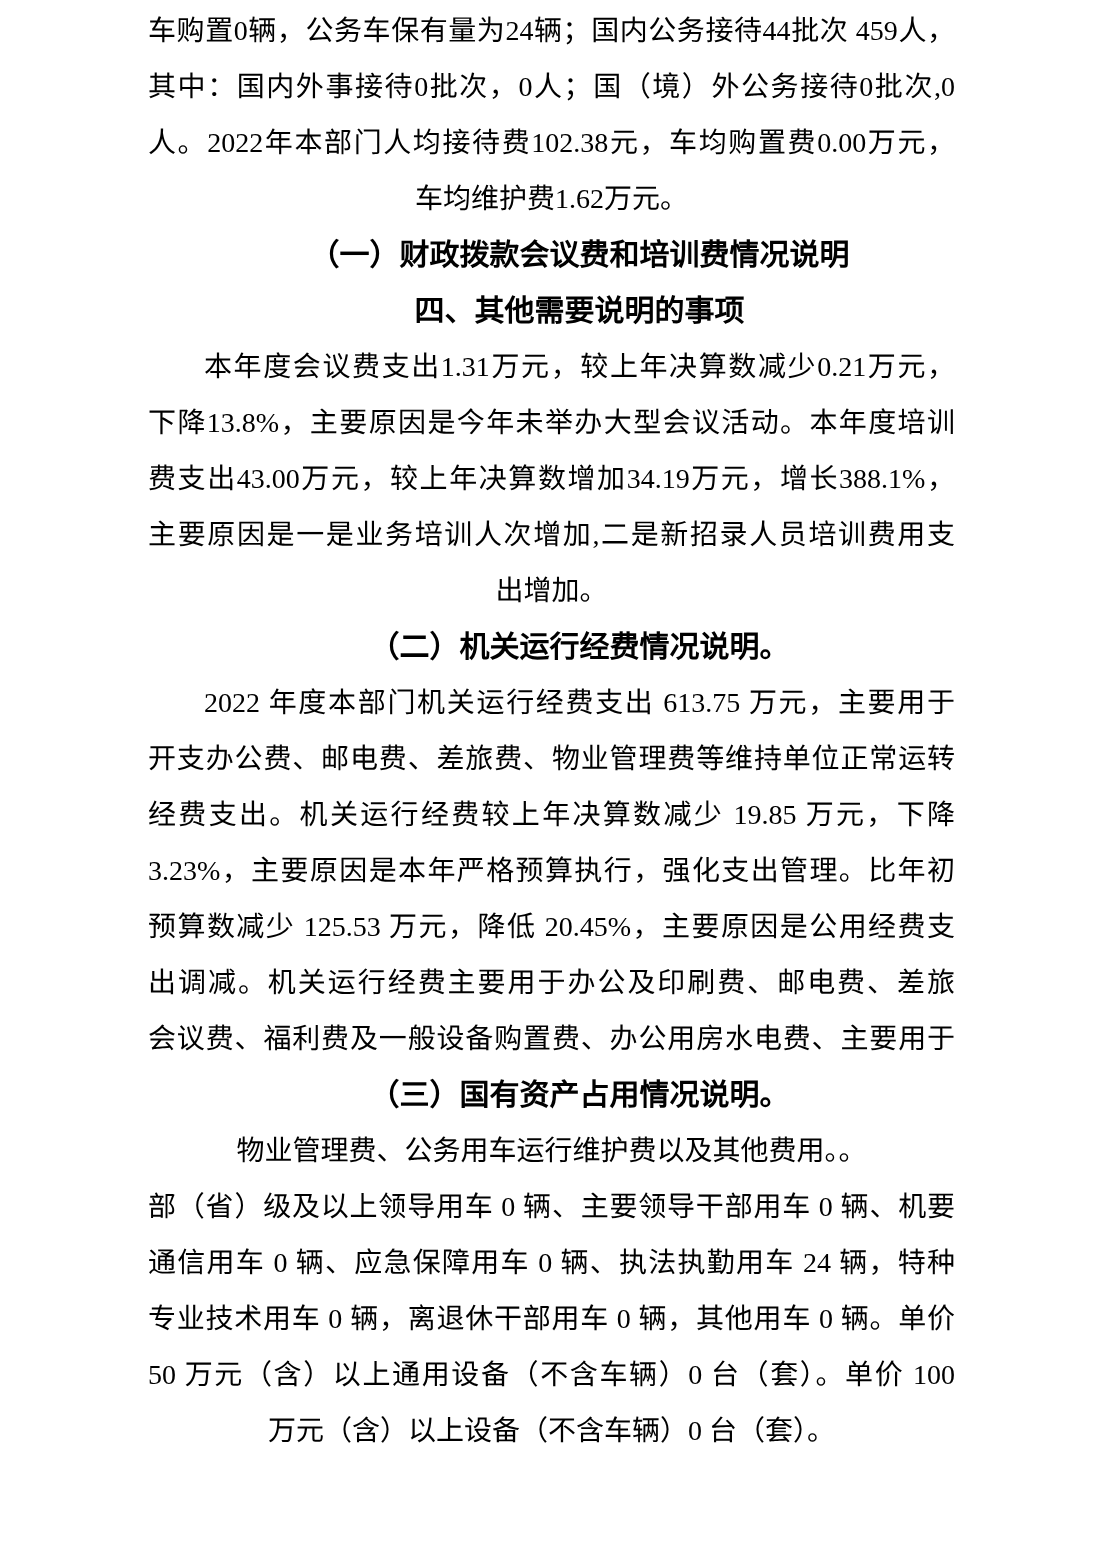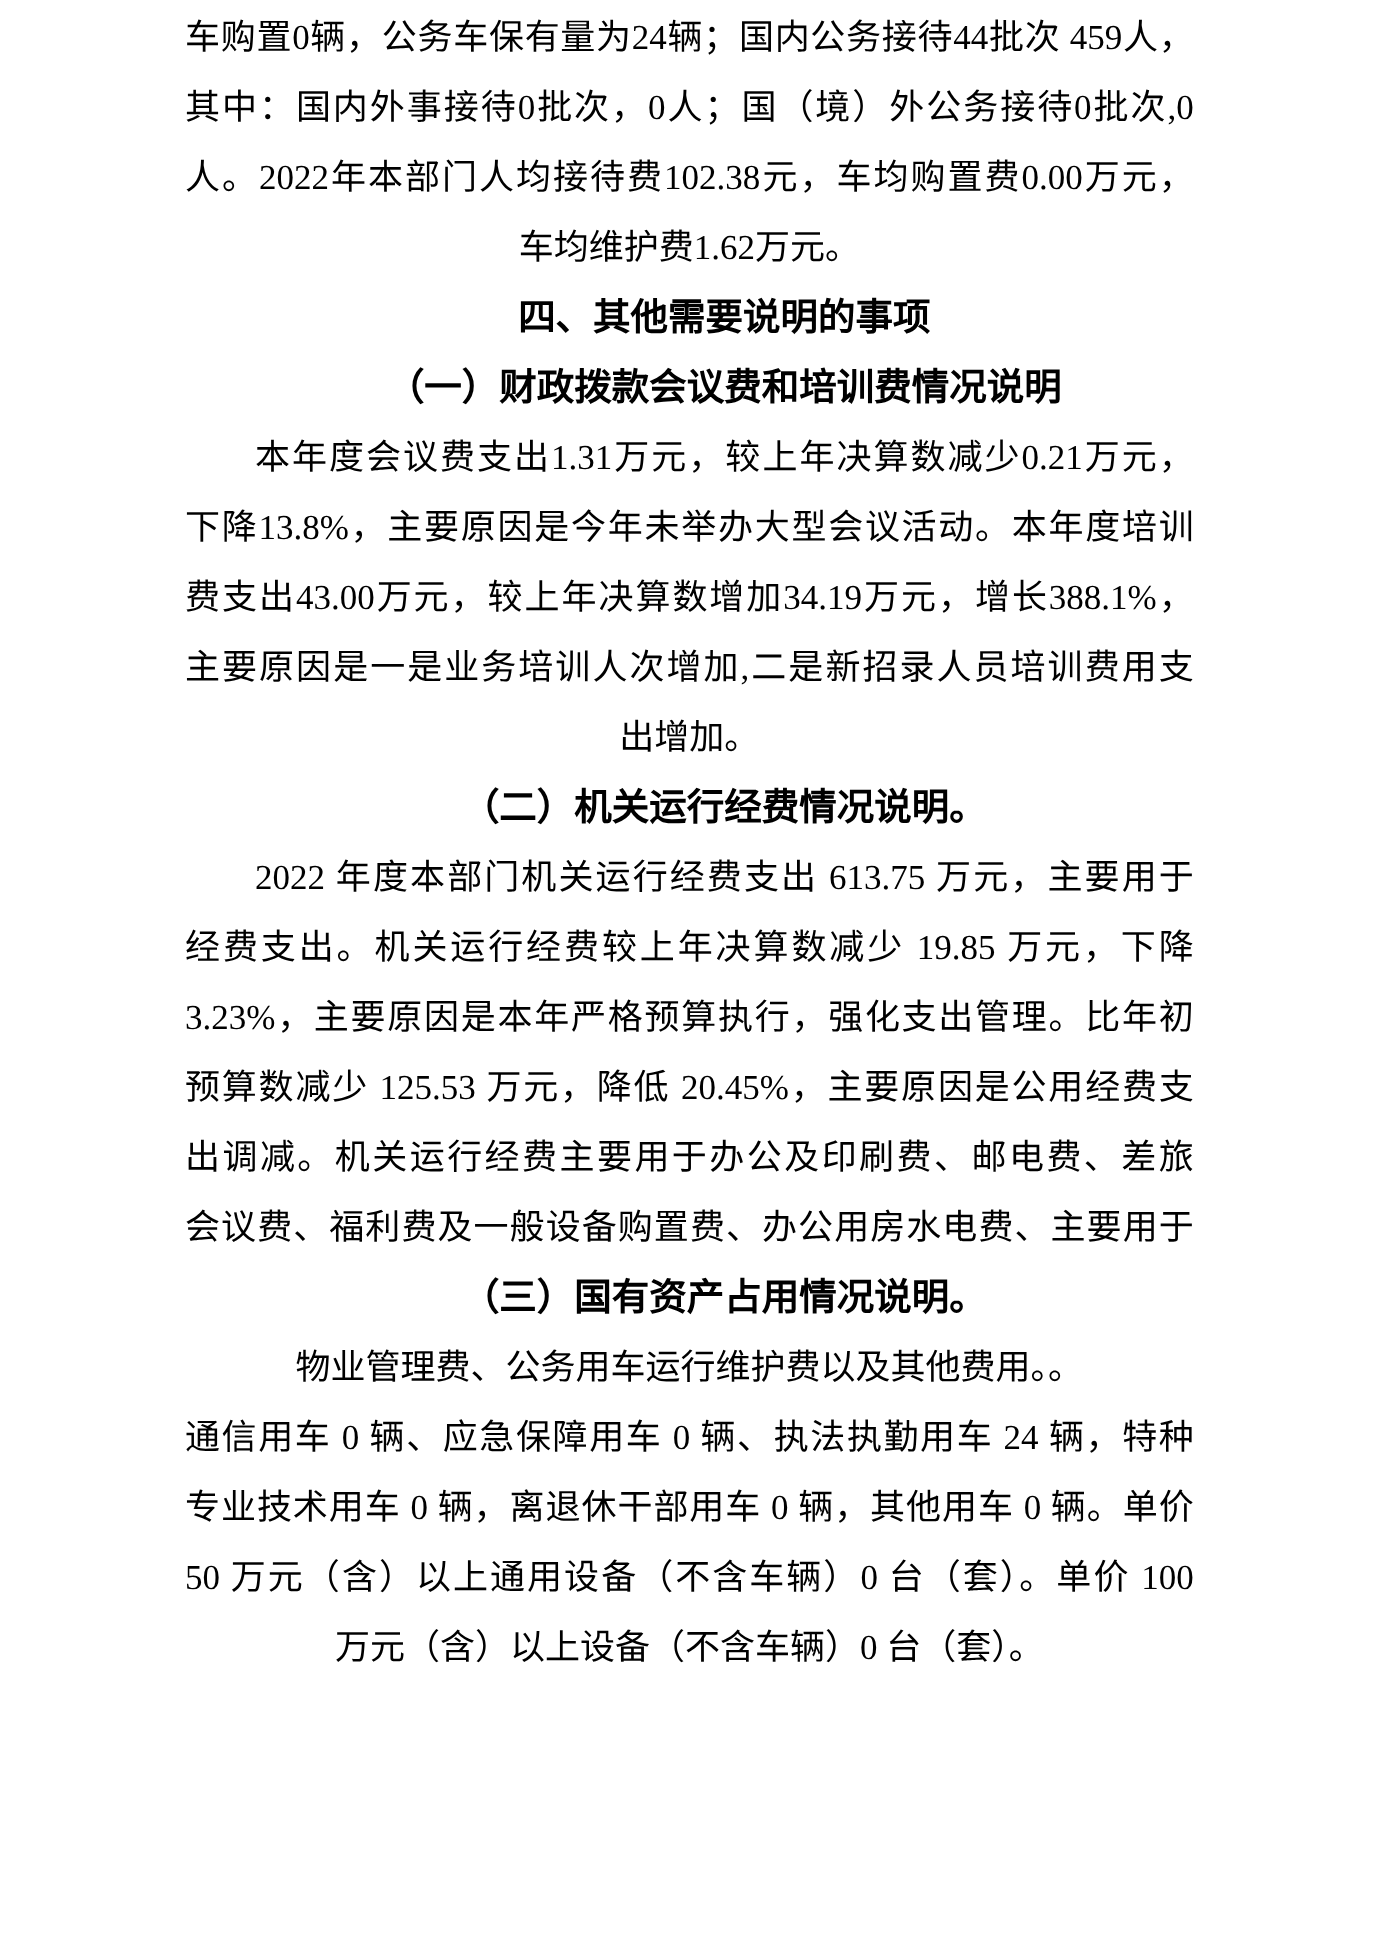--- a/index.html
+++ b/index.html
@@ -44,34 +44,36 @@
 </style>
 </head>
 <body>
 
 <div class="page">
   <div class="text-column">
       <div class="line justify">车购置0辆，公务车保有量为24辆；国内公务接待44批次 459人，</div>
       <div class="line justify">其中：国内外事接待0批次，0人；国（境）外公务接待0批次,0</div>
       <div class="line justify">人。2022年本部门人均接待费102.38元，车均购置费0.00万元，</div>
       <div class="line">车均维护费1.62万元。</div>
+      <div class="line heading indent">（一）财政拨款会议费和培训费情况说明</div>
       <div class="line heading indent">四、其他需要说明的事项</div>
-      <div class="line heading indent">（一）财政拨款会议费和培训费情况说明</div>
       <div class="line indent justify">本年度会议费支出1.31万元，较上年决算数减少0.21万元，</div>
       <div class="line justify">下降13.8%，主要原因是今年未举办大型会议活动。本年度培训</div>
       <div class="line justify">费支出43.00万元，较上年决算数增加34.19万元，增长388.1%，</div>
       <div class="line justify">主要原因是一是业务培训人次增加,二是新招录人员培训费用支</div>
       <div class="line">出增加。</div>
       <div class="line heading indent">（二）机关运行经费情况说明。</div>
       <div class="line indent justify">2022 年度本部门机关运行经费支出 613.75 万元，主要用于</div>
+      <div class="line justify">开支办公费、邮电费、差旅费、物业管理费等维持单位正常运转</div>
       <div class="line justify">经费支出。机关运行经费较上年决算数减少 19.85 万元，下降</div>
       <div class="line justify">3.23%，主要原因是本年严格预算执行，强化支出管理。比年初</div>
       <div class="line justify">预算数减少 125.53 万元，降低 20.45%，主要原因是公用经费支</div>
       <div class="line justify">出调减。机关运行经费主要用于办公及印刷费、邮电费、差旅费、</div>
       <div class="line justify">会议费、福利费及一般设备购置费、办公用房水电费、主要用于</div>
       <div class="line heading indent">（三）国有资产占用情况说明。</div>
       <div class="line">物业管理费、公务用车运行维护费以及其他费用。。</div>
+      <div class="line justify">部（省）级及以上领导用车 0 辆、主要领导干部用车 0 辆、机要</div>
       <div class="line justify">通信用车 0 辆、应急保障用车 0 辆、执法执勤用车 24 辆，特种</div>
       <div class="line justify">专业技术用车 0 辆，离退休干部用车 0 辆，其他用车 0 辆。单价</div>
       <div class="line justify">50 万元（含）以上通用设备（不含车辆）0 台（套）。单价 100</div>
       <div class="line">万元（含）以上设备（不含车辆）0 台（套）。</div>
     </div>
 </div>
 
 </body></html>

